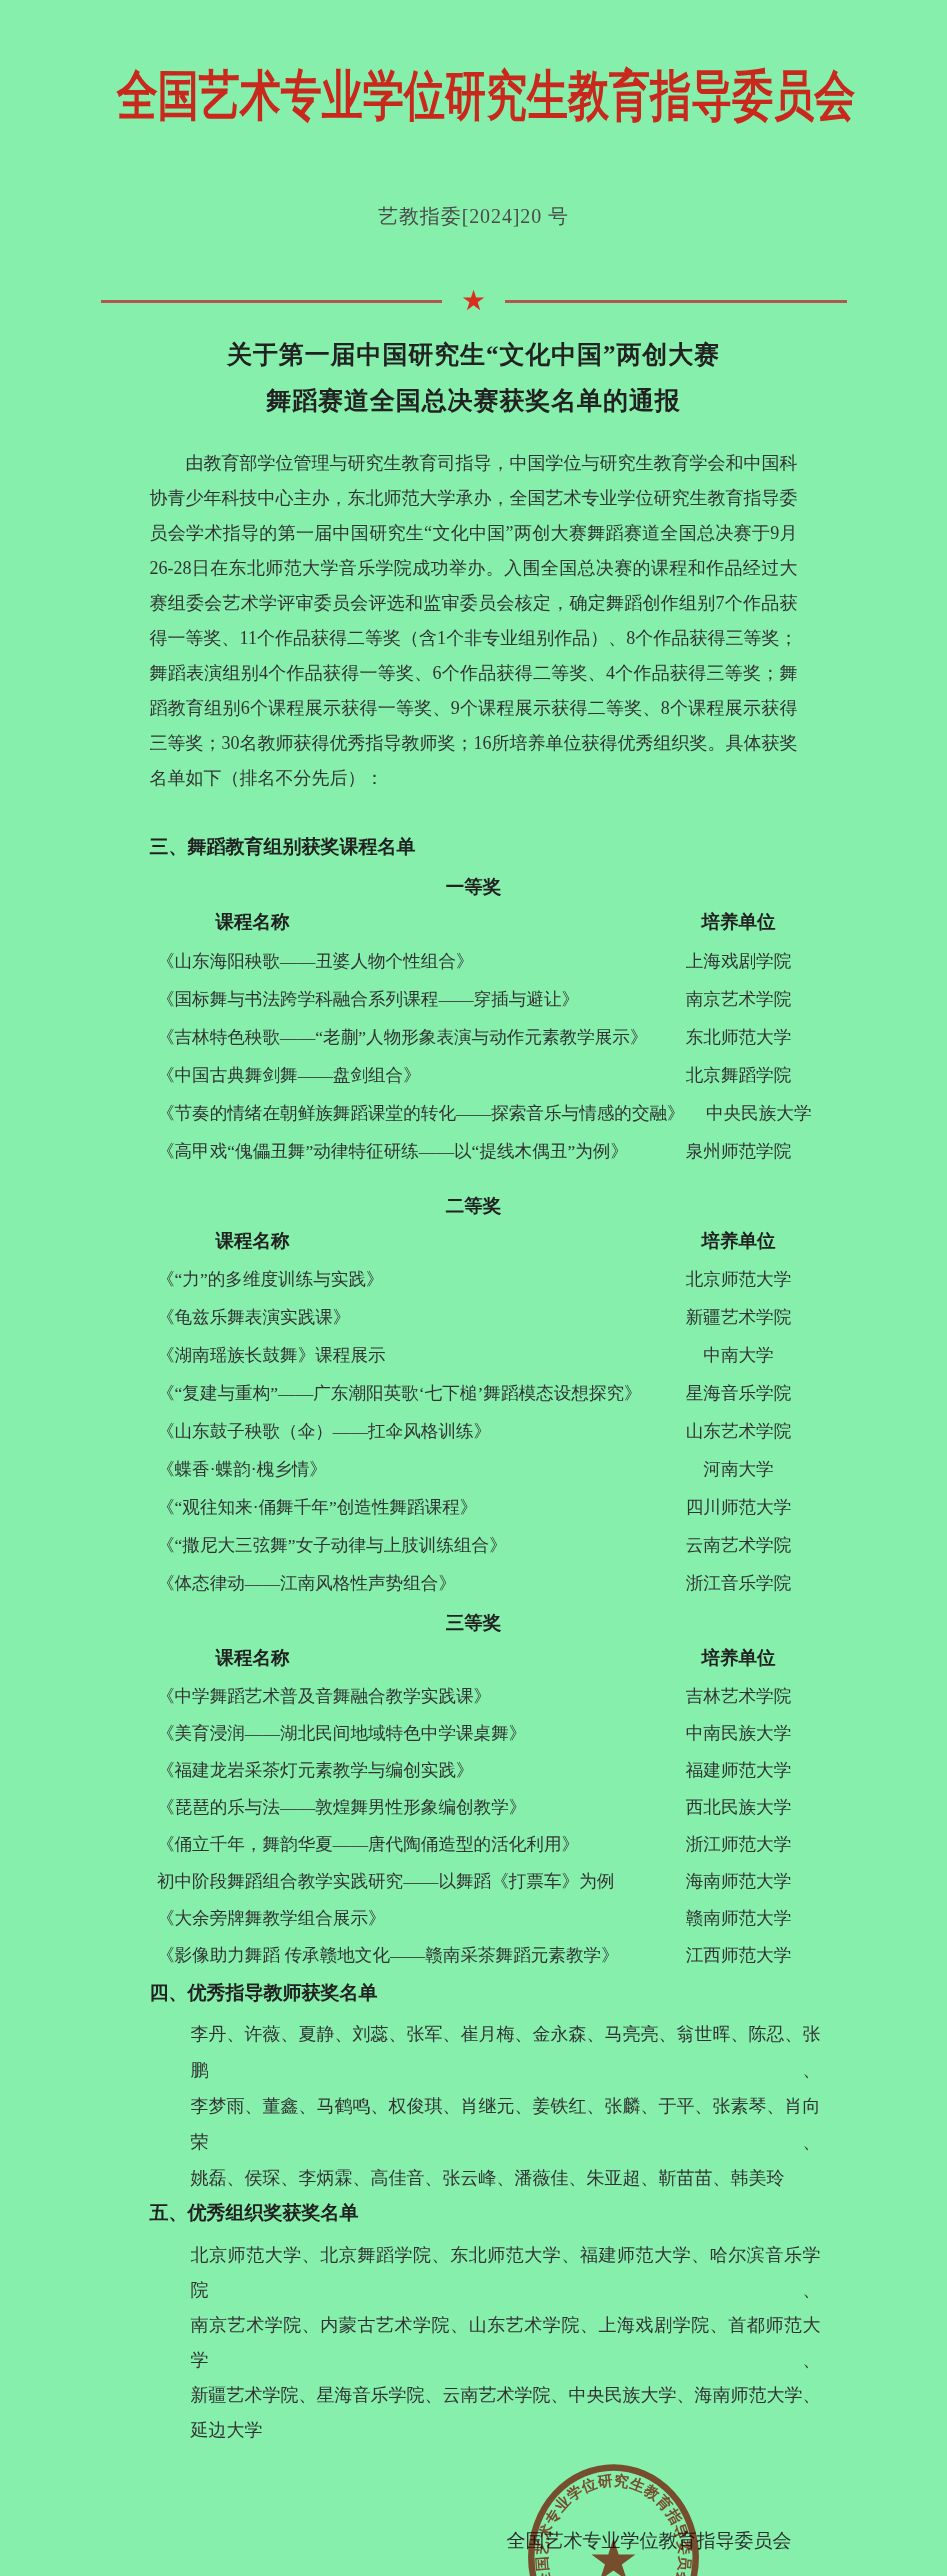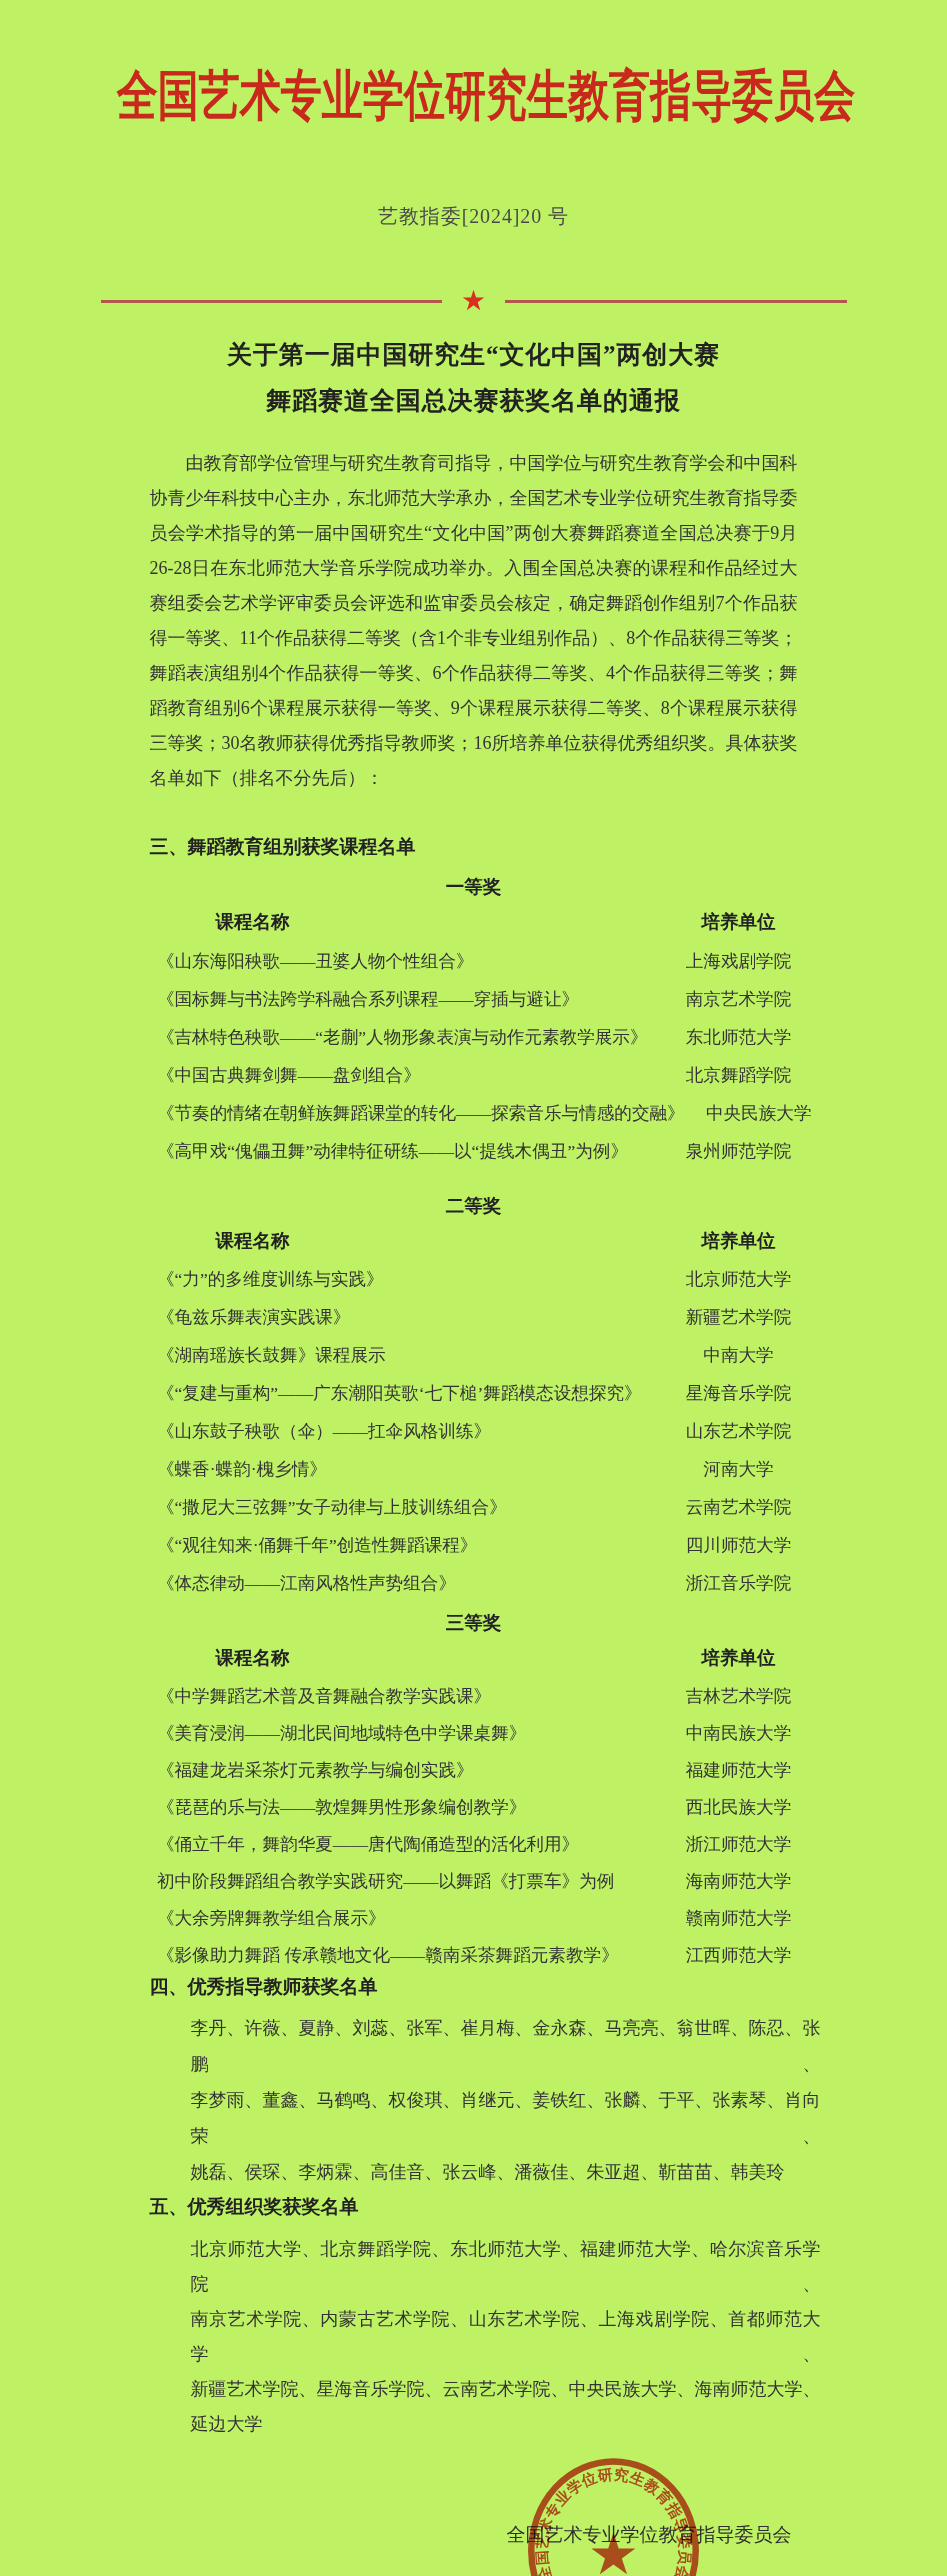--- a/index.html
+++ b/index.html
@@ -1,19 +1,19 @@
 <!DOCTYPE html>
 <html style="font-size:15px"><head>
 <meta charset="utf-8">
 <style>
   html,body{margin:0;padding:0;background:#ffffff;}
   #page{
     position:relative;
     width:947px;height:2576px;
-    background:#bef264;
+    background:#86efac;
     overflow:hidden;
     font-family:"Liberation Serif","DejaVu Serif",serif;
     color:#333333;
   }
   
   .masthead{
     padding-top:68px;
     text-align:center;
   }
   .masthead-inner{
@@ -226,26 +226,26 @@
         </div>
       <div class="trow">
           <span class="course">《山东鼓子秧歌（伞）——扛伞风格训练》</span>
           <span class="unit">山东艺术学院</span>
         </div>
       <div class="trow">
           <span class="course">《蝶香·蝶韵·槐乡情》</span>
           <span class="unit">河南大学</span>
         </div>
       <div class="trow">
+          <span class="course">《“观往知来·俑舞千年”创造性舞蹈课程》</span>
+          <span class="unit">四川师范大学</span>
+        </div>
+      <div class="trow">
           <span class="course">《“撒尼大三弦舞”女子动律与上肢训练组合》</span>
           <span class="unit">云南艺术学院</span>
-        </div>
-      <div class="trow">
-          <span class="course">《“观往知来·俑舞千年”创造性舞蹈课程》</span>
-          <span class="unit">四川师范大学</span>
         </div>
       <div class="trow">
           <span class="course">《体态律动——江南风格性声势组合》</span>
           <span class="unit">浙江音乐学院</span>
         </div>
     </div>
 
     <div class="award-heading" style="margin-top:9.3px;">三等奖</div>
     <div class="thead">
       <span class="th-course">课程名称</span>
@@ -279,21 +279,21 @@
       <div class="trow" style="height:37px;">
           <span class="course">《大余旁牌舞教学组合展示》</span>
           <span class="unit">赣南师范大学</span>
         </div>
       <div class="trow" style="height:37px;">
           <span class="course">《影像助力舞蹈 传承赣地文化——赣南采茶舞蹈元素教学》</span>
           <span class="unit">江西师范大学</span>
         </div>
     </div>
 
-    <div class="sec-heading" style="margin-top:1px;">四、优秀指导教师获奖名单</div>
+    <div class="sec-heading" style="margin-top:7px;">四、优秀指导教师获奖名单</div>
     <div class="name-par">
       <div class="jline">李丹、许薇、夏静、刘蕊、张军、崔月梅、金永森、马亮亮、翁世晖、陈忍、张鹏、</div>
       <div class="jline">李梦雨、董鑫、马鹤鸣、权俊琪、肖继元、姜铁红、张麟、于平、张素琴、肖向荣、</div>
       <div class="jline last">姚磊、侯琛、李炳霖、高佳音、张云峰、潘薇佳、朱亚超、靳苗苗、韩美玲</div>
     </div>
 
     <div class="sec-heading" style="margin-top:5.6px;">五、优秀组织奖获奖名单</div>
     <div class="name-par org-par" style="margin-top:13px;">
       <div class="jline">北京师范大学、北京舞蹈学院、东北师范大学、福建师范大学、哈尔滨音乐学院、</div>
       <div class="jline">南京艺术学院、内蒙古艺术学院、山东艺术学院、上海戏剧学院、首都师范大学、</div>

